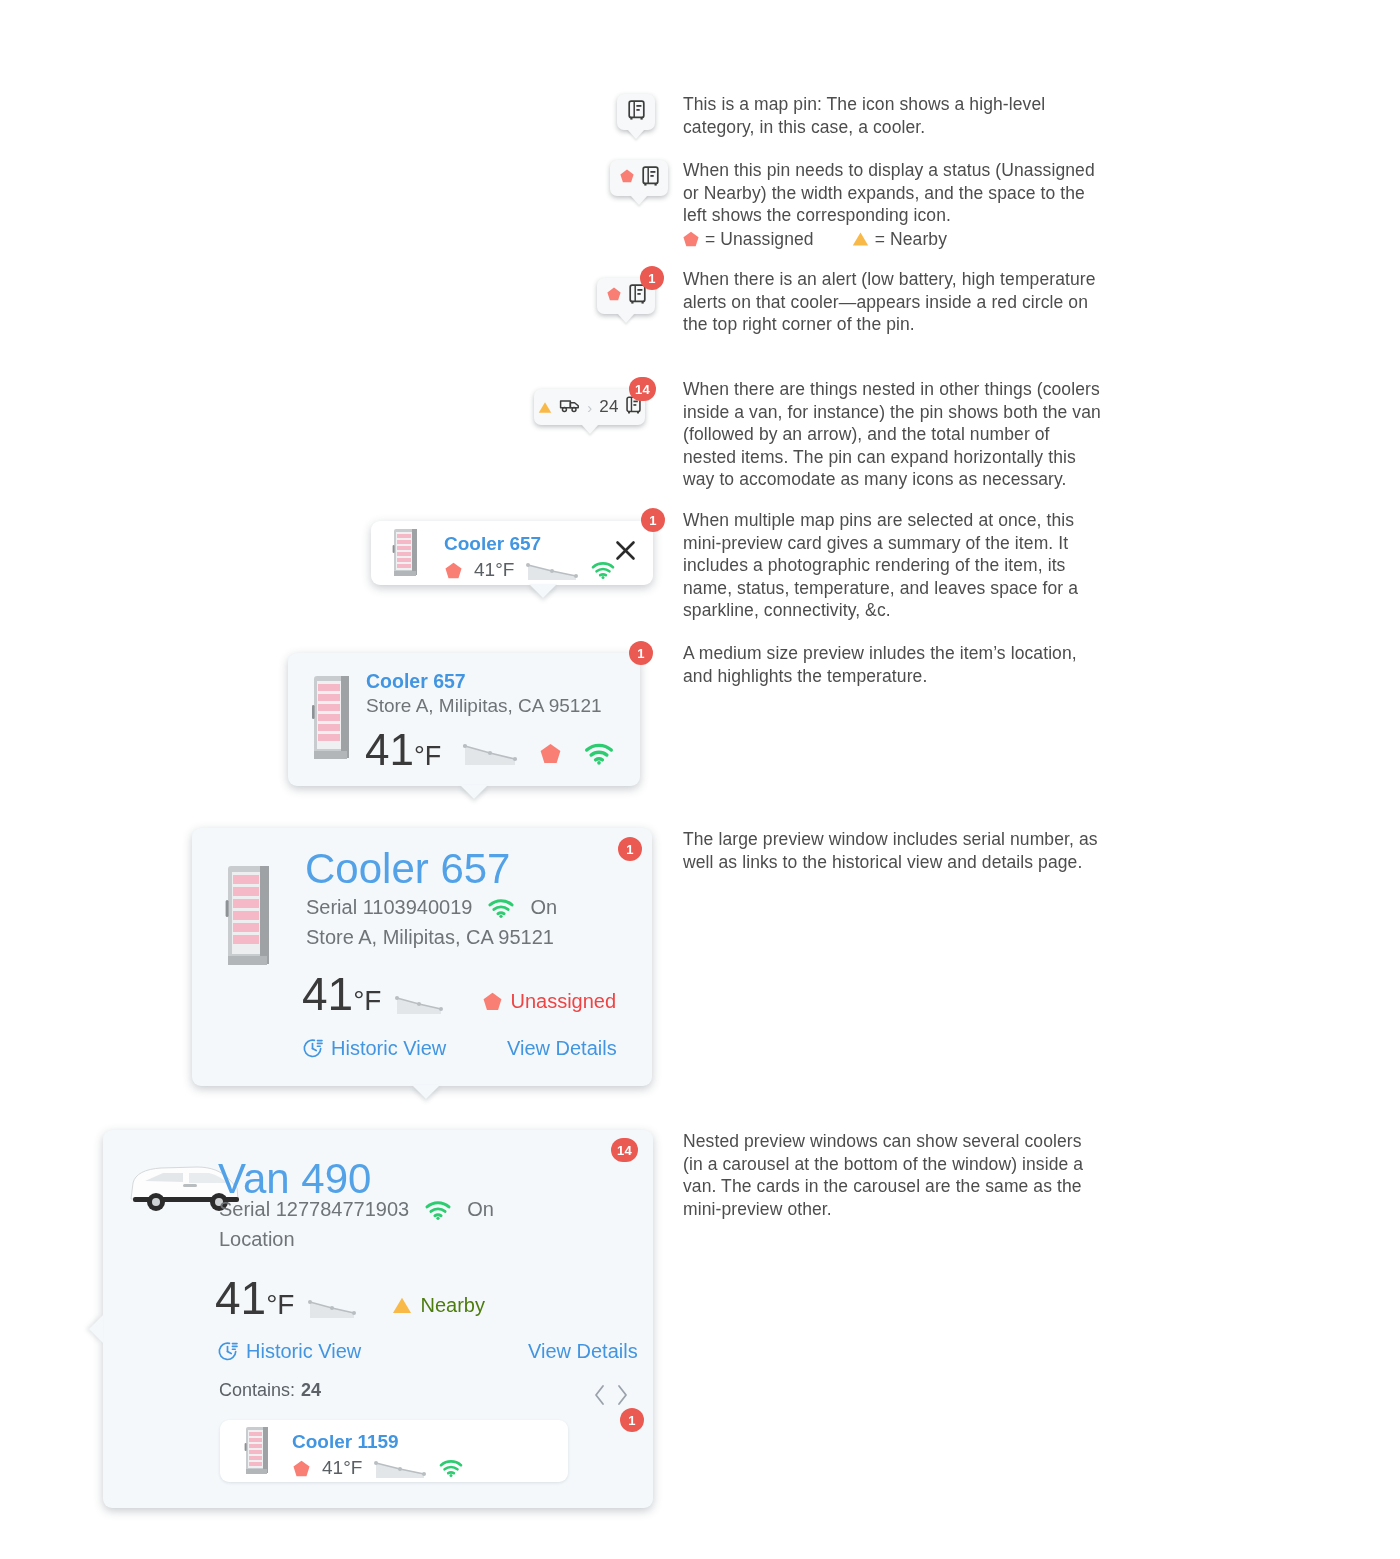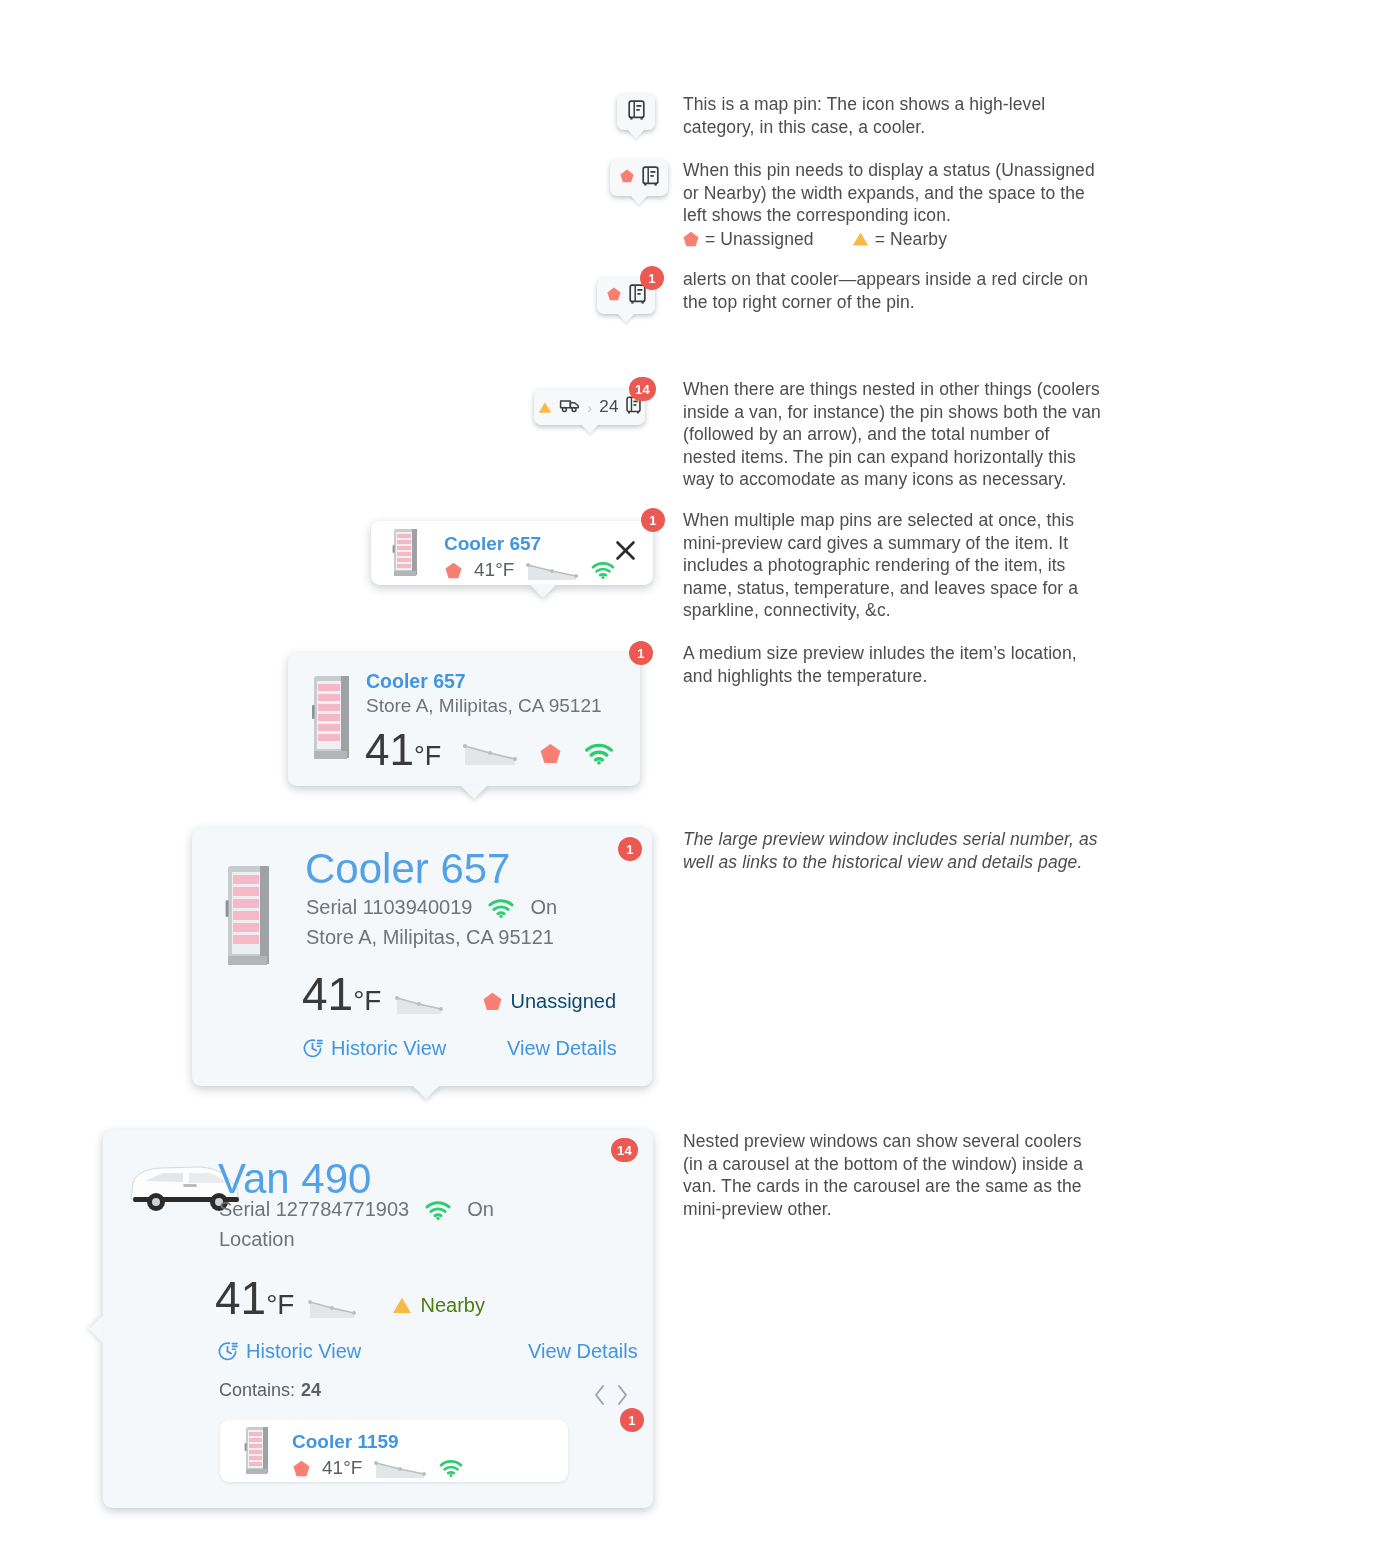--- a/index.html
+++ b/index.html
@@ -185,20 +185,21 @@
         <rect x="8.4" y="5" width="5" height="1.8" fill="#3d3d3d"></rect>
         <rect x="8.4" y="9" width="3.3" height="1.8" fill="#3d3d3d"></rect>
         <rect x="2.3" y="17.4" width="2.2" height="2.2" fill="#3d3d3d"></rect>
         <rect x="12.5" y="17.4" width="2.2" height="2.2" fill="#3d3d3d"></rect>
       </svg>
     </span>
   </div>
   <div class="badge" data-name="alert-badge" style="left:640px; top:266px;">1</div>
 
   <div class="note" data-name="note-alert-pin" style="left:683px; top:268px;">
+    <span class="note-line" data-name="note-line">When there is an alert (low battery, high temperature</span>
     <span class="note-line" data-name="note-line">alerts on that cooler—appears inside a red circle on</span>
     <span class="note-line" data-name="note-line">the top right corner of the pin.</span>
   </div>
 
   <div class="pin" data-name="map-pin-nested" style="left:534px; top:389px; width:111px; gap:7px;">
     <span data-name="nearby-triangle-icon">
       <svg width="14" height="13" viewBox="0 0 17 16" style="display:block">
         <polygon points="8.5,1.5 16.2,14.4 0.8,14.4" fill="#f9b949"></polygon>
       </svg>
     </span>
@@ -407,21 +408,21 @@
           <circle cx="24" cy="11" r="2" fill="#b9bec2"></circle>
           <circle cx="46" cy="16" r="2" fill="#b9bec2"></circle>
         </svg>
       </span>
       <span class="row" data-name="large-card-status" style="gap:8px; margin-left:26px; margin-top:8px;">
         <span data-name="unassigned-pentagon-icon">
           <svg width="19" height="19" viewBox="0 0 14 14" style="display:block">
             <polygon points="7,0.6 13.6,5.4 11.1,13.3 2.9,13.3 0.4,5.4" fill="#f97e74"></polygon>
           </svg>
         </span>
-        <span class="sub-grey" data-name="large-card-status-label" style="font-size:20px; color:#0c4a6e;">Unassigned</span>
+        <span class="sub-grey" data-name="large-card-status-label" style="font-size:20px; color:#ef4444;">Unassigned</span>
       </span>
     </div>
 
     <div class="row" data-name="large-card-historic-link" style="position:absolute; left:110px; top:209px; gap:8px; cursor:pointer;">
       <span data-name="clock-history-icon">
         <svg width="21" height="21" viewBox="0 0 21 21" style="display:block">
           <path d="M12.4 2.3 A8.2 8.2 0 1 0 18.7 10.5" fill="none" stroke="#4295e0" stroke-width="1.7" stroke-linecap="round"></path>
           <line x1="10.5" y1="5.6" x2="10.5" y2="10.5" stroke="#4295e0" stroke-width="1.7" stroke-linecap="round"></line>
           <line x1="10.5" y1="10.5" x2="14.2" y2="12.6" stroke="#4295e0" stroke-width="1.7" stroke-linecap="round"></line>
           <line x1="15.4" y1="2.6" x2="20" y2="2.6" stroke="#4295e0" stroke-width="1.6" stroke-linecap="round"></line>
@@ -429,21 +430,21 @@
           <line x1="15.4" y1="8.2" x2="18.2" y2="8.2" stroke="#4295e0" stroke-width="1.6" stroke-linecap="round"></line>
         </svg>
       </span>
       <span class="link-blue" data-name="large-card-historic-label" style="font-size:20px;">Historic View</span>
     </div>
 
     <div class="link-blue" data-name="large-card-details-link" style="position:absolute; left:315px; top:209px; font-size:20px; cursor:pointer;">View Details</div>
   </div>
   <div class="badge" data-name="alert-badge" style="left:618px; top:837px;">1</div>
 
-  <div class="note" data-name="note-large-card" style="left:683px; top:828px;font-style:italic;">
+  <div class="note" data-name="note-large-card" style="left:683px; top:828px;">
     <span class="note-line" data-name="note-line">The large preview window includes serial number, as</span>
     <span class="note-line" data-name="note-line">well as links to the historical view and details page.</span>
   </div>
 
   <div class="card card-tail-left" data-name="van-preview-card" style="left:103px; top:1130px; width:550px; height:378px;">
     <div data-name="van-photo" style="position:absolute; left:20px; top:27px; width:122px; height:60px;">
       <svg width="122" height="60" viewBox="0 0 122 60" class="photo">
         <path d="M8 42 L10 26 C12 17 22 12 38 11 L74 10 C88 10 98 14 106 22 L114 31 L115 42 Z" fill="#fdfdfd" stroke="#d6d8da" stroke-width="1"></path>
         <path d="M22 24 L40 16 L60 16 L60 25 Z" fill="#e4e7ea"></path>
         <path d="M66 16 L86 16 C94 18 100 22 105 26 L66 26 Z" fill="#e9ecef"></path>

